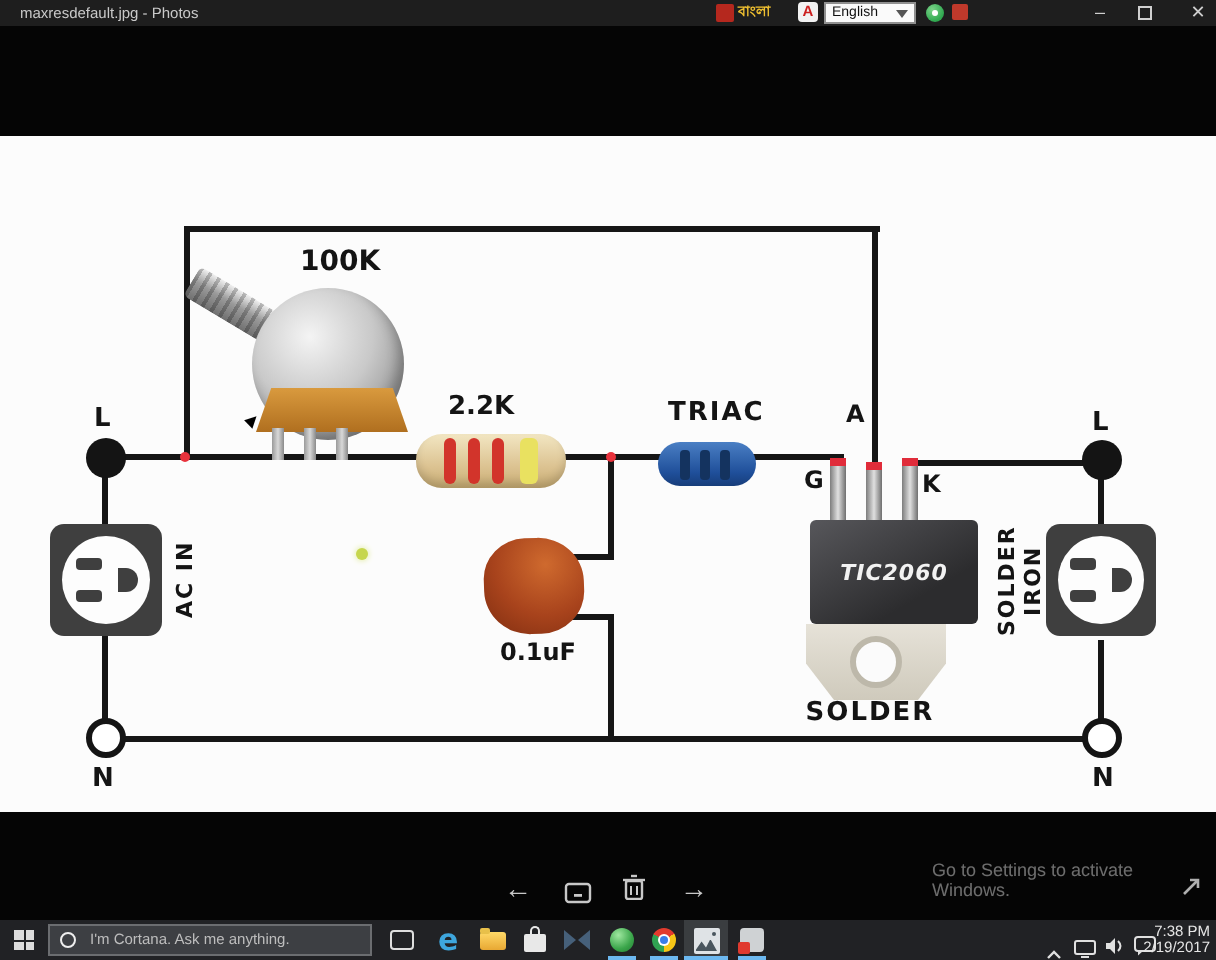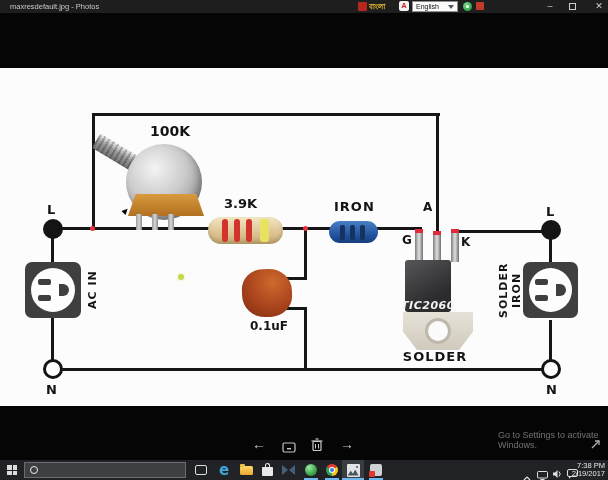--- a/index.html
+++ b/index.html
@@ -64,22 +64,22 @@
   .diac-stripe{position:absolute;top:4px;width:5px;height:15px;background:#14335f;border-radius:2px;}
 
   
   .cap-body{position:absolute;left:242px;top:201px;width:50px;height:48px;border-radius:42% 46% 44% 46%;
     transform:rotate(-2deg);
     background:radial-gradient(circle at 62% 28%,#cf6a2e,#a8431c 55%,#7e2d10);}
 
   
   .tr-pin{position:absolute;width:8px;background:linear-gradient(90deg,#7d7d7d,#e0e0e0 50%,#6f6f6f);}
   .tr-pin i{position:absolute;left:0;top:0;width:8px;height:4px;background:#e02c3a;}
-  .tr-body{position:absolute;left:405px;top:192px;width:46px;height:52px;border-radius:3px;
-    background:linear-gradient(150deg,#57575b,#2c2c2e 70%);display:flex;align-items:flex-end;justify-content:center;}
+  .tr-body{position:absolute;left:405px;top:192px;width:84px;height:52px;border-radius:3px;
+    background:linear-gradient(150deg,#57575b,#2c2c2e 70%);display:flex;align-items:center;justify-content:center;}
   .tr-body span{color:#f2f2f2;font-size:11px;font-weight:bold;font-style:italic;letter-spacing:.5px;
     font-family:"DejaVu Sans",sans-serif;}
   .tr-tab{position:absolute;left:403px;top:244px;width:70px;height:38px;
     background:linear-gradient(180deg,#e6e2d8,#cfcabc);
     clip-path:polygon(0 0,100% 0,100% 52%,80% 100%,20% 100%,0 52%);}
   .tr-hole{position:absolute;left:22px;top:6px;width:26px;height:26px;border-radius:50%;
     background:#fbfbfb;border:3px solid #bdb8aa;}
 
   
   .node{position:absolute;width:20px;height:20px;border-radius:50%;}
@@ -88,21 +88,21 @@
   .socket{position:absolute;width:56px;height:56px;background:#3f3f3f;border-radius:7px;}
   .sock-face{position:absolute;left:6px;top:6px;width:44px;height:44px;border-radius:50%;background:#fdfdfd;}
   .sock-slot{position:absolute;width:13px;height:6px;background:#3f3f3f;border-radius:2px;}
   .sock-d{position:absolute;width:10px;height:12px;background:#3f3f3f;border-radius:0 6px 6px 0;}
   .greendot{position:absolute;left:178px;top:206px;width:6px;height:6px;border-radius:50%;
     background:#c6d64d;box-shadow:0 0 3px #dce98a;}
 
   
   .vt-arrow{position:absolute;font-size:14px;color:#c8c8c8;line-height:14px;}
   .activate1{position:absolute;left:466px;top:401px;font-size:13px;color:rgba(255,255,255,.5);}
-  .activate2{position:absolute;left:466px;top:417px;font-size:9px;color:rgba(255,255,255,.42);margin-left:32px;}
+  .activate2{position:absolute;left:466px;top:417px;font-size:9px;color:rgba(255,255,255,.42);}
 
   
   .taskbar{position:absolute;left:0;top:460px;width:608px;height:20px;background:#212225;}
   .startgrid{position:absolute;left:7px;top:5px;width:10px;height:10px;display:grid;
     grid-template-columns:1fr 1fr;grid-template-rows:1fr 1fr;gap:1px;}
   .startgrid i{background:#dcdcdc;}
   .searchbox{position:absolute;left:24px;top:2px;width:162px;height:16px;background:#3d3f43;border:1px solid #6b6d70;}
   .cortana-ring{position:absolute;left:5px;top:3px;width:8px;height:8px;border:1.5px solid #eee;border-radius:50%;}
   .searchtext{position:absolute;left:20px;top:0;font-size:7.5px;line-height:14px;color:#bdbdbd;white-space:nowrap;}
   .tv-icon{position:absolute;left:195px;top:5px;width:12px;height:10px;border:1px solid #dedede;border-radius:2px;}
@@ -188,28 +188,28 @@
       <div class="pot-pin" style="left:168px;"></div>
       <div class="pot-arrow">▲</div>
       <div class="clabel" style="left:150px;top:55px;font-size:14px;">100K</div>
 
       <div class="res-body">
         <div class="res-band" style="left:14px;width:6px;background:#d2342b;"></div>
         <div class="res-band" style="left:26px;width:6px;background:#d2342b;"></div>
         <div class="res-band" style="left:38px;width:6px;background:#d2342b;"></div>
         <div class="res-band" style="left:52px;width:9px;background:#e9e160;"></div>
       </div>
-      <div class="clabel" style="left:224px;top:128px;font-size:13px;">3.9K</div>
+      <div class="clabel" style="left:224px;top:128px;font-size:13px;">2.2K</div>
 
       <div class="diac-body">
         <div class="diac-stripe" style="left:11px;"></div>
         <div class="diac-stripe" style="left:21px;"></div>
         <div class="diac-stripe" style="left:31px;"></div>
       </div>
-      <div class="clabel" style="left:334px;top:131px;font-size:13px;letter-spacing:1px;">IRON</div>
+      <div class="clabel" style="left:334px;top:131px;font-size:13px;letter-spacing:1px;">TRIAC</div>
 
       <div class="cap-body"></div>
       <div class="clabel" style="left:250px;top:251px;font-size:12px;">0.1uF</div>
       <div class="greendot"></div>
 
       <div class="tr-pin" style="left:415px;top:161px;height:33px;">
           <i></i>
         </div>
       <div class="tr-pin" style="left:433px;top:163px;height:31px;">
           <i></i>
@@ -283,20 +283,21 @@
   <div class="taskbar">
     <div class="startgrid">
         <i></i>
         <i></i>
         <i></i>
         <i></i>
       </div>
 
     <div class="searchbox">
       <div class="cortana-ring"></div>
+      <div class="searchtext">I'm Cortana. Ask me anything.</div>
     </div>
 
     <div class="tv-icon"></div>
     <div class="edge-e">e</div>
     <div class="folder">
         <i></i>
       </div>
     <div class="bag">
         <i></i>
       </div>

